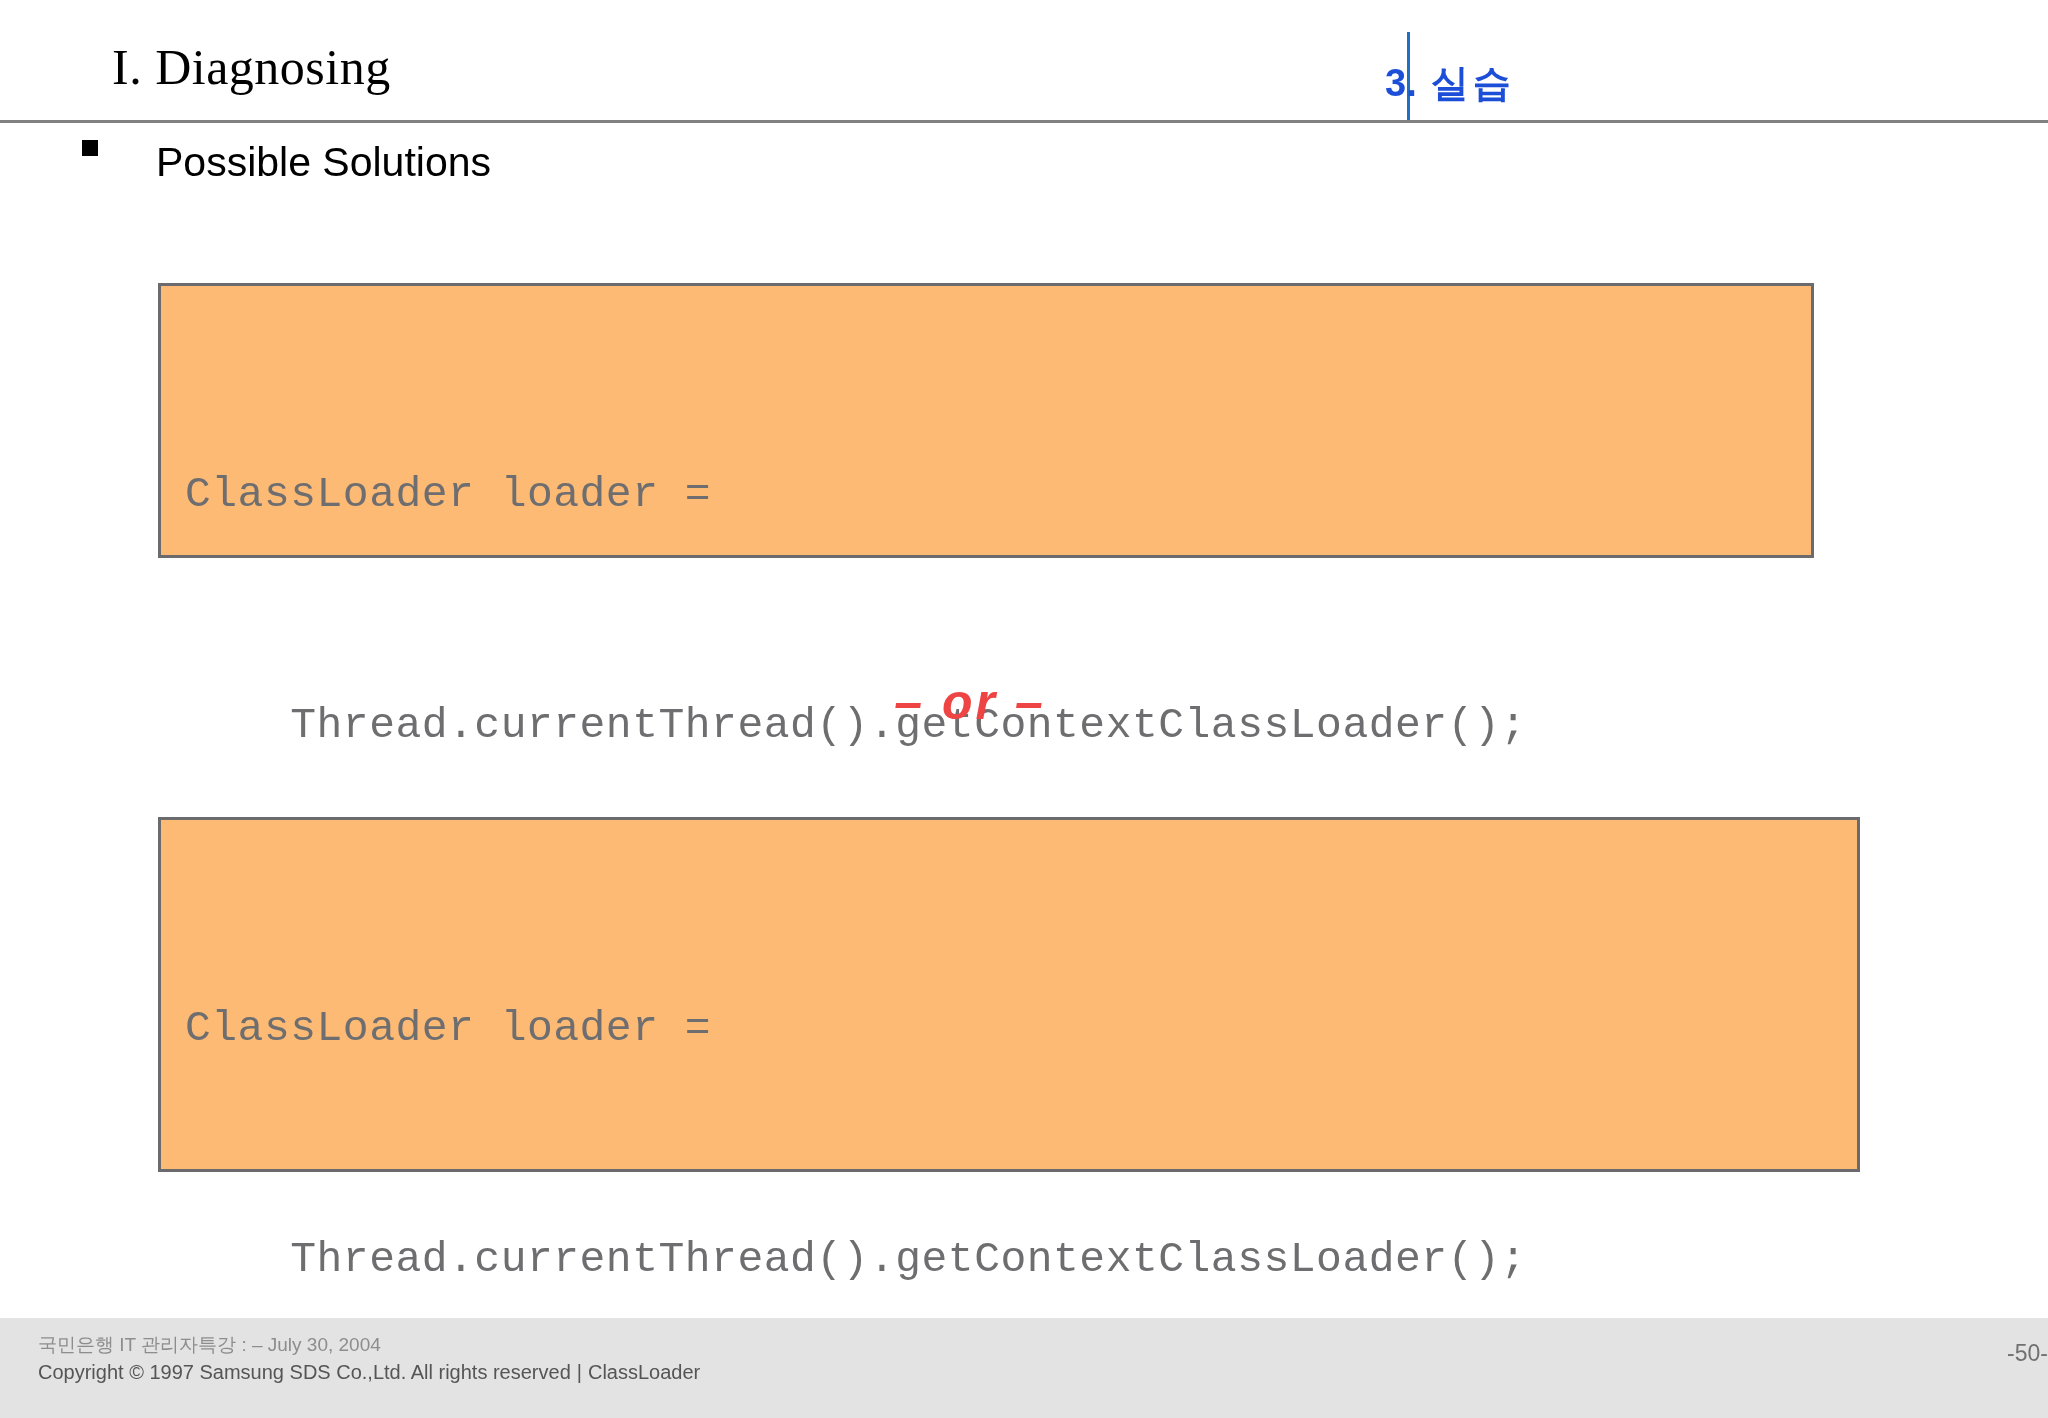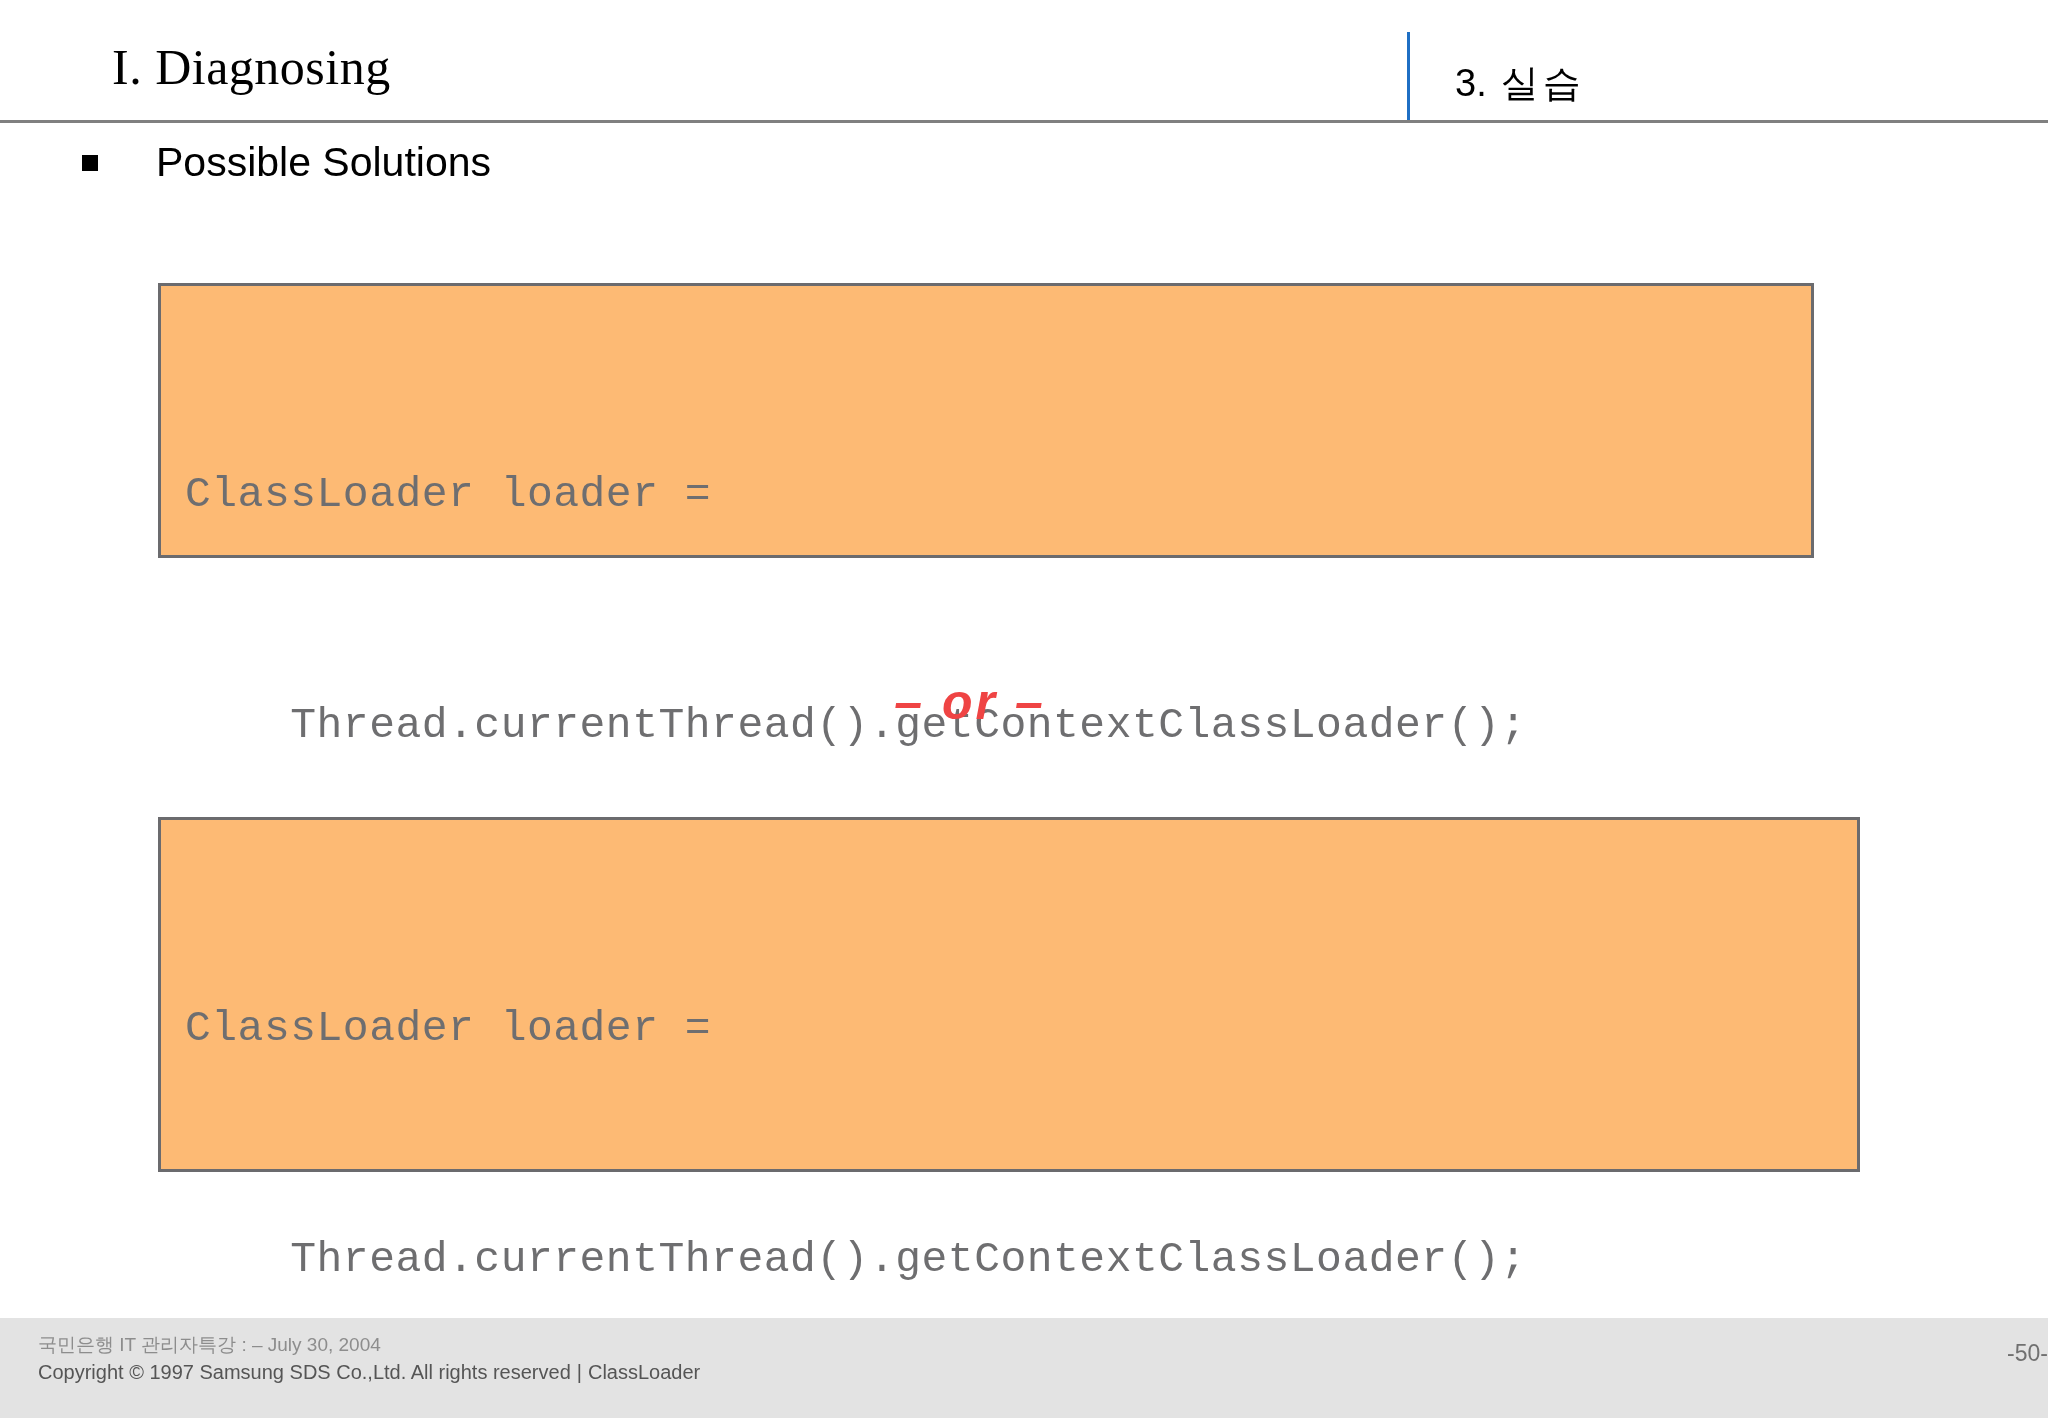--- a/index.html
+++ b/index.html
@@ -37,46 +37,45 @@
   .header-divider-vert {
     position: absolute;
     left: 1407px;
     top: 32px;
     width: 3px;
     height: 90px;
     background: #1F6FC4;
   }
   .header-section {
     position: absolute;
-    left: 1455px;
+    left: 1385px;
     top: 58px;
     font-family: "Liberation Sans", sans-serif;
     font-size: 38px;
-    font-weight: normal;
-    color: #000000;
+    font-weight: bold;
+    color: #1d4ed8;
     white-space: nowrap;
   }
   .header-section .num { margin-right: 14px; }
   .header-section .ko { letter-spacing: 4px; }
   .header-rule {
     position: absolute;
     left: 0;
     top: 120px;
     width: 2048px;
     height: 3px;
     background: #808080;
   }
 
   
   .bullet-row {
     position: absolute;
     left: 82px;
     top: 140px;
     display: flex;
-    align-items: center;
   }
   .bullet-mark {
     width: 16px;
     height: 16px;
     background: #000000;
     margin-right: 58px;
     flex: 0 0 auto;
   }
   .bullet-text {
     font-family: "Liberation Sans", sans-serif;

